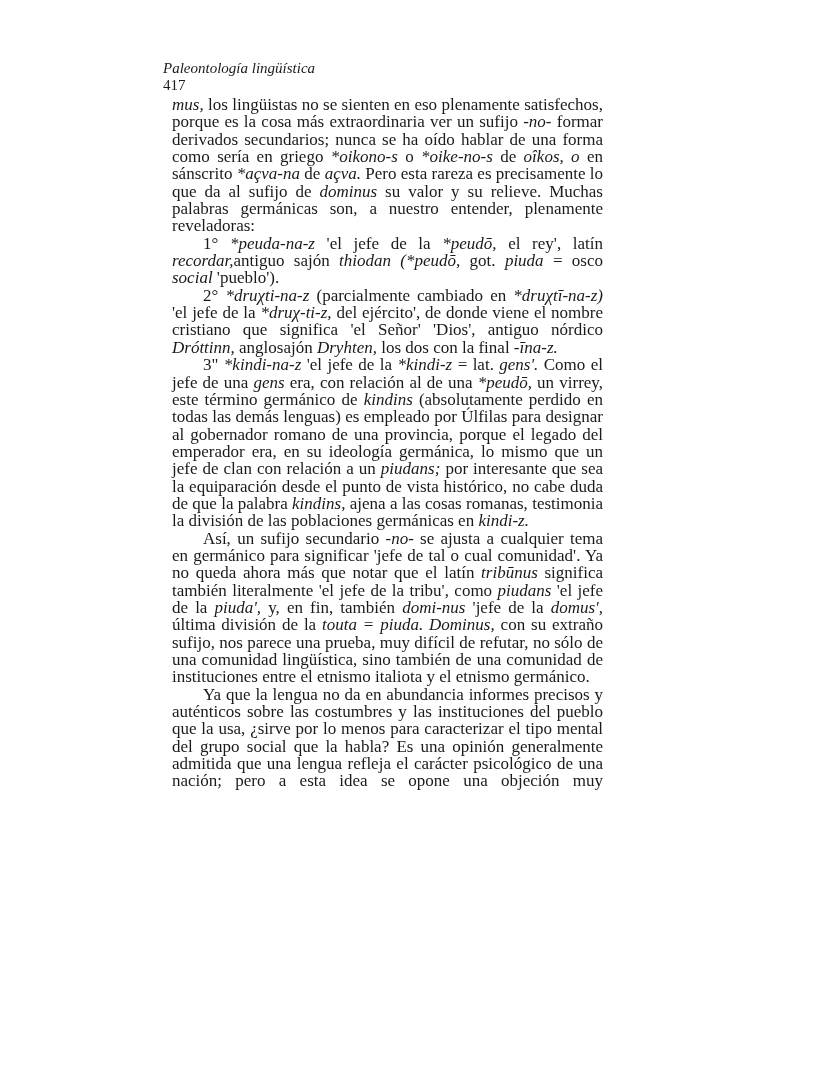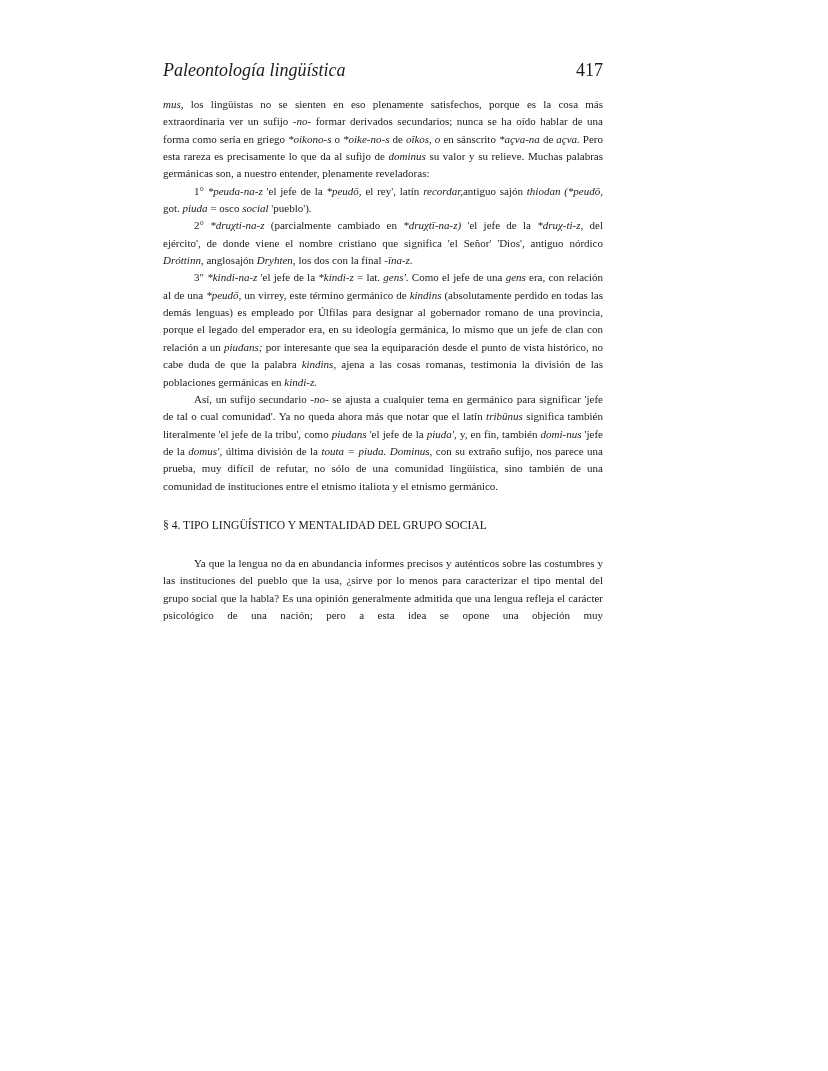--- a/index.html
+++ b/index.html
@@ -1,22 +1,22 @@
 <!DOCTYPE html>
 <html><head>
 <meta charset="utf-8">
 <style>
   html, body { margin: 0; padding: 0; background: #ffffff; }
   body { width: 828px; height: 1071px; position: relative; overflow: hidden;
          font-family: "Liberation Serif", "DejaVu Serif", serif; color: #1a1a1a; }
   .page { position: absolute; left: 163px; top: 60px; width: 440px; }
   .running-head { display: flex; justify-content: space-between; align-items: baseline;
-                  font-size: 18px; height: 22px; margin-bottom: 14px; }
+                  font-size: 15px; height: 22px; margin-bottom: 14px; flex-direction: column; }
   .running-head .title { font-style: italic; }
-  .body-text { font-size: 11px; line-height: 17.35px; text-align: justify; hyphens: manual; }
+  .body-text { font-size: 17px; line-height: 17.35px; text-align: justify; hyphens: manual; margin-left: 9px; }
   .body-text p { margin: 0; }
   .body-text p.indent { text-indent: 31px; }
   .body-text i { font-style: italic; }
   .section-heading { font-size: 11.6px; margin: 24px 0 22px 0; letter-spacing: 0; line-height: 14px; }
   .last-line { text-align-last: justify; }
 </style>
 </head>
 <body>
 
 <div class="page">
@@ -26,18 +26,17 @@
   </div>
 
   <div class="body-text" id="main-body">
       <p><i>mus,</i><span> los lingüistas no se sienten en eso plenamente satisfechos, porque es la cosa más extraordinaria ver un sufijo </span><i>-no-</i><span> formar derivados secunda­rios; nunca se ha oído hablar de una forma como sería en griego </span><i>*oiko­no-s</i><span> o </span><i>*oike-no-s</i><span> de </span><i>oîkos, o</i><span> en sánscrito </span><i>*açva-na</i><span> de </span><i>açva.</i><span> Pero esta rareza es precisamente lo que da al sufijo de </span><i>dominus</i><span> su valor y su re­lieve. Muchas palabras germánicas son, a nuestro entender, plenamente reveladoras:</span></p>
       <p class="indent"><span>1° </span><i>*peuda-na-z</i><span> 'el jefe de la </span><i>*peudō,</i><span> el rey', latín </span><i>recordar,</i><span>antiguo sajón </span><i>thiodan (*peudō,</i><span> got. </span><i>piuda</i><span> = osco </span><i>social</i><span> 'pueblo').</span></p>
       <p class="indent"><span>2° </span><i>*druχti-na-z</i><span> (parcialmente cambiado en </span><i>*druχtī-na-z)</i><span> 'el jefe de la </span><i>*druχ-ti-z,</i><span> del ejército', de donde viene el nombre cristiano que signi­fica 'el Señor' 'Dios', antiguo nórdico </span><i>Dróttinn,</i><span> anglosajón </span><i>Dryhten,</i><span> los dos con la final </span><i>-īna-z.</i></p>
       <p class="indent"><span>3" </span><i>*kindi-na-z</i><span> 'el jefe de la </span><i>*kindi-z</i><span> = lat. </span><i>gens'.</i><span> Como el jefe de una </span><i>gens</i><span> era, con relación al de una </span><i>*peudō,</i><span> un virrey, este término germá­nico de </span><i>kindins</i><span> (absolutamente perdido en todas las demás lenguas) es empleado por Úlfilas para designar al gobernador romano de una provin­cia, porque el legado del emperador era, en su ideología germánica, lo mismo que un jefe de clan con relación a un </span><i>piudans;</i><span> por interesante que sea la equiparación desde el punto de vista histórico, no cabe duda de que la palabra </span><i>kindins,</i><span> ajena a las cosas romanas, testimonia la división de las poblaciones germánicas en </span><i>kindi-z.</i></p>
       <p class="indent"><span>Así, un sufijo secundario </span><i>-no-</i><span> se ajusta a cualquier tema en germá­nico para significar 'jefe de tal o cual comunidad'. Ya no queda ahora más que notar que el latín </span><i>tribūnus</i><span> significa también literalmente 'el jefe de la tribu', como </span><i>piudans</i><span> 'el jefe de la </span><i>piuda',</i><span> y, en fin, también </span><i>domi-nus</i><span> 'jefe de la </span><i>domus',</i><span> última división de la </span><i>touta = piuda. Dominus,</i><span> con su extraño sufijo, nos parece una prueba, muy difícil de refutar, no sólo de una comunidad lingüística, sino también de una comunidad de institucio­nes entre el etnismo italiota y el etnismo germánico.</span></p>
     </div>
 
-  <div class="section-heading">§ 4. TIPO LINGÜÍSTICO Y MENTALIDAD DEL GRUPO SOCIAL</div>
 
   <div class="body-text" id="section-body">
       <p class="indent last-line"><span>Ya que la lengua no da en abundancia informes precisos y auténticos sobre las costumbres y las instituciones del pueblo que la usa, ¿sirve por lo menos para caracterizar el tipo mental del grupo social que la habla? Es una opinión generalmente admitida que una lengua refleja el carácter psicológico de una nación; pero a esta idea se opone una objeción muy</span></p>
     </div>
 </div>
 
 </body></html>

